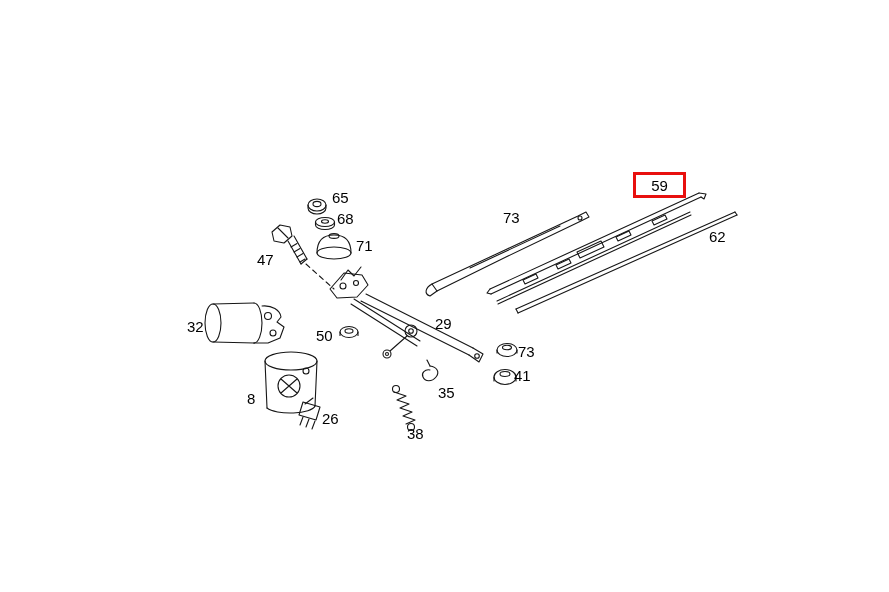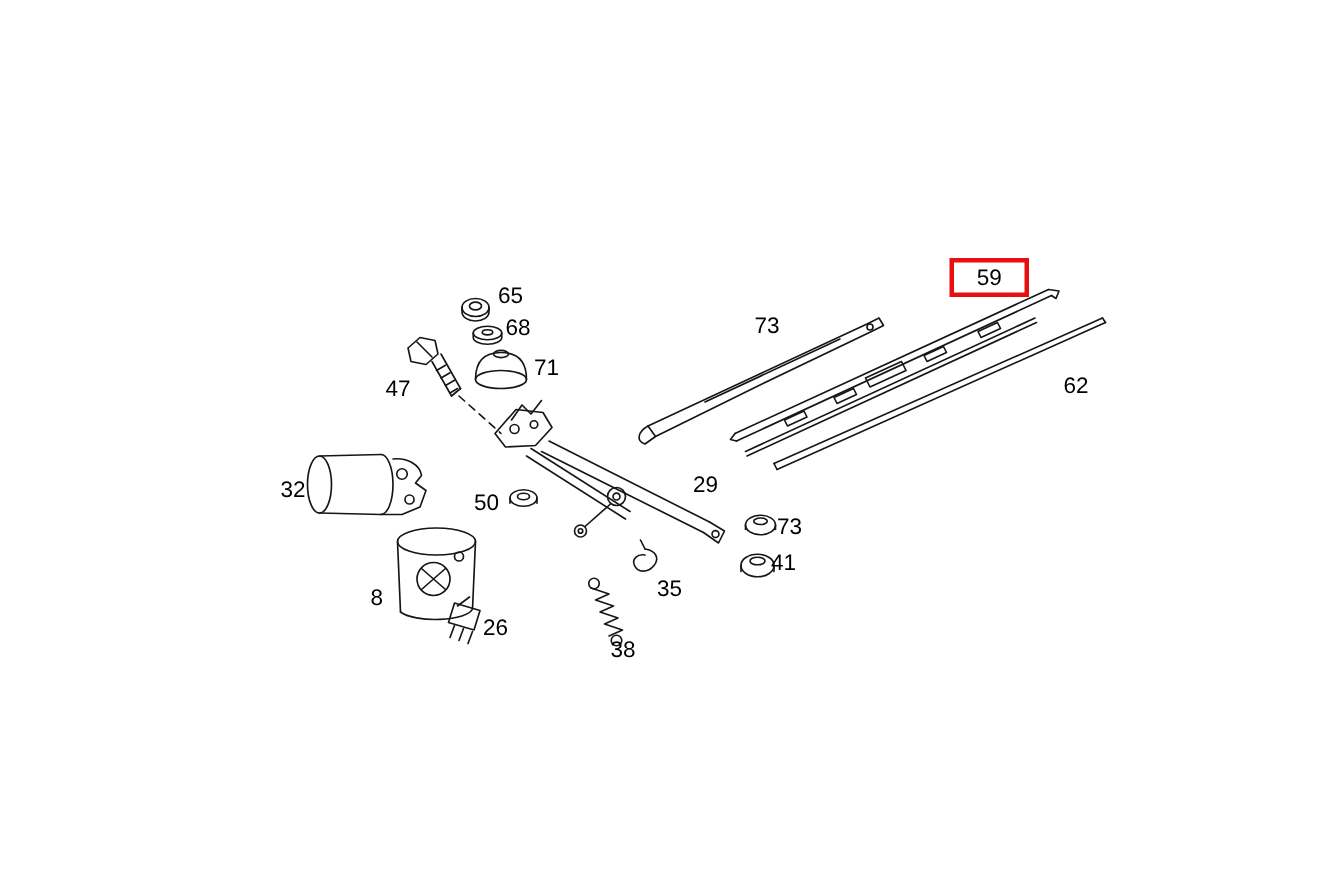--- a/index.html
+++ b/index.html
@@ -171,26 +171,26 @@
   </svg>
 
   <div class="part-label" style="left:332px; top:190px">65</div>
   <div class="part-label" style="left:337px; top:211px">68</div>
   <div class="part-label" style="left:356px; top:238px">71</div>
   <div class="part-label" style="left:257px; top:252px">47</div>
   <div class="part-label" style="left:187px; top:319px">32</div>
   <div class="part-label" style="left:247px; top:391px">8</div>
   <div class="part-label" style="left:322px; top:411px">26</div>
   <div class="part-label" style="left:316px; top:328px">50</div>
-  <div class="part-label" style="left:462px; top:316px">29</div>
+  <div class="part-label" style="left:435px; top:316px">29</div>
   <div class="part-label" style="left:438px; top:385px">35</div>
   <div class="part-label" style="left:407px; top:426px">38</div>
   <div class="part-label" style="left:518px; top:344px">73</div>
   <div class="part-label" style="left:514px; top:368px">41</div>
   <div class="part-label" style="left:503px; top:210px">73</div>
 
   <div class="highlight-box" style="border-color: rgb(232, 16, 14);">
     <span class="part-label">59</span>
   </div>
 
-  <div class="part-label" style="left:709px; top:250px">62</div>
+  <div class="part-label" style="left:709px; top:229px">62</div>
 
 </div>
 
 </body></html>

